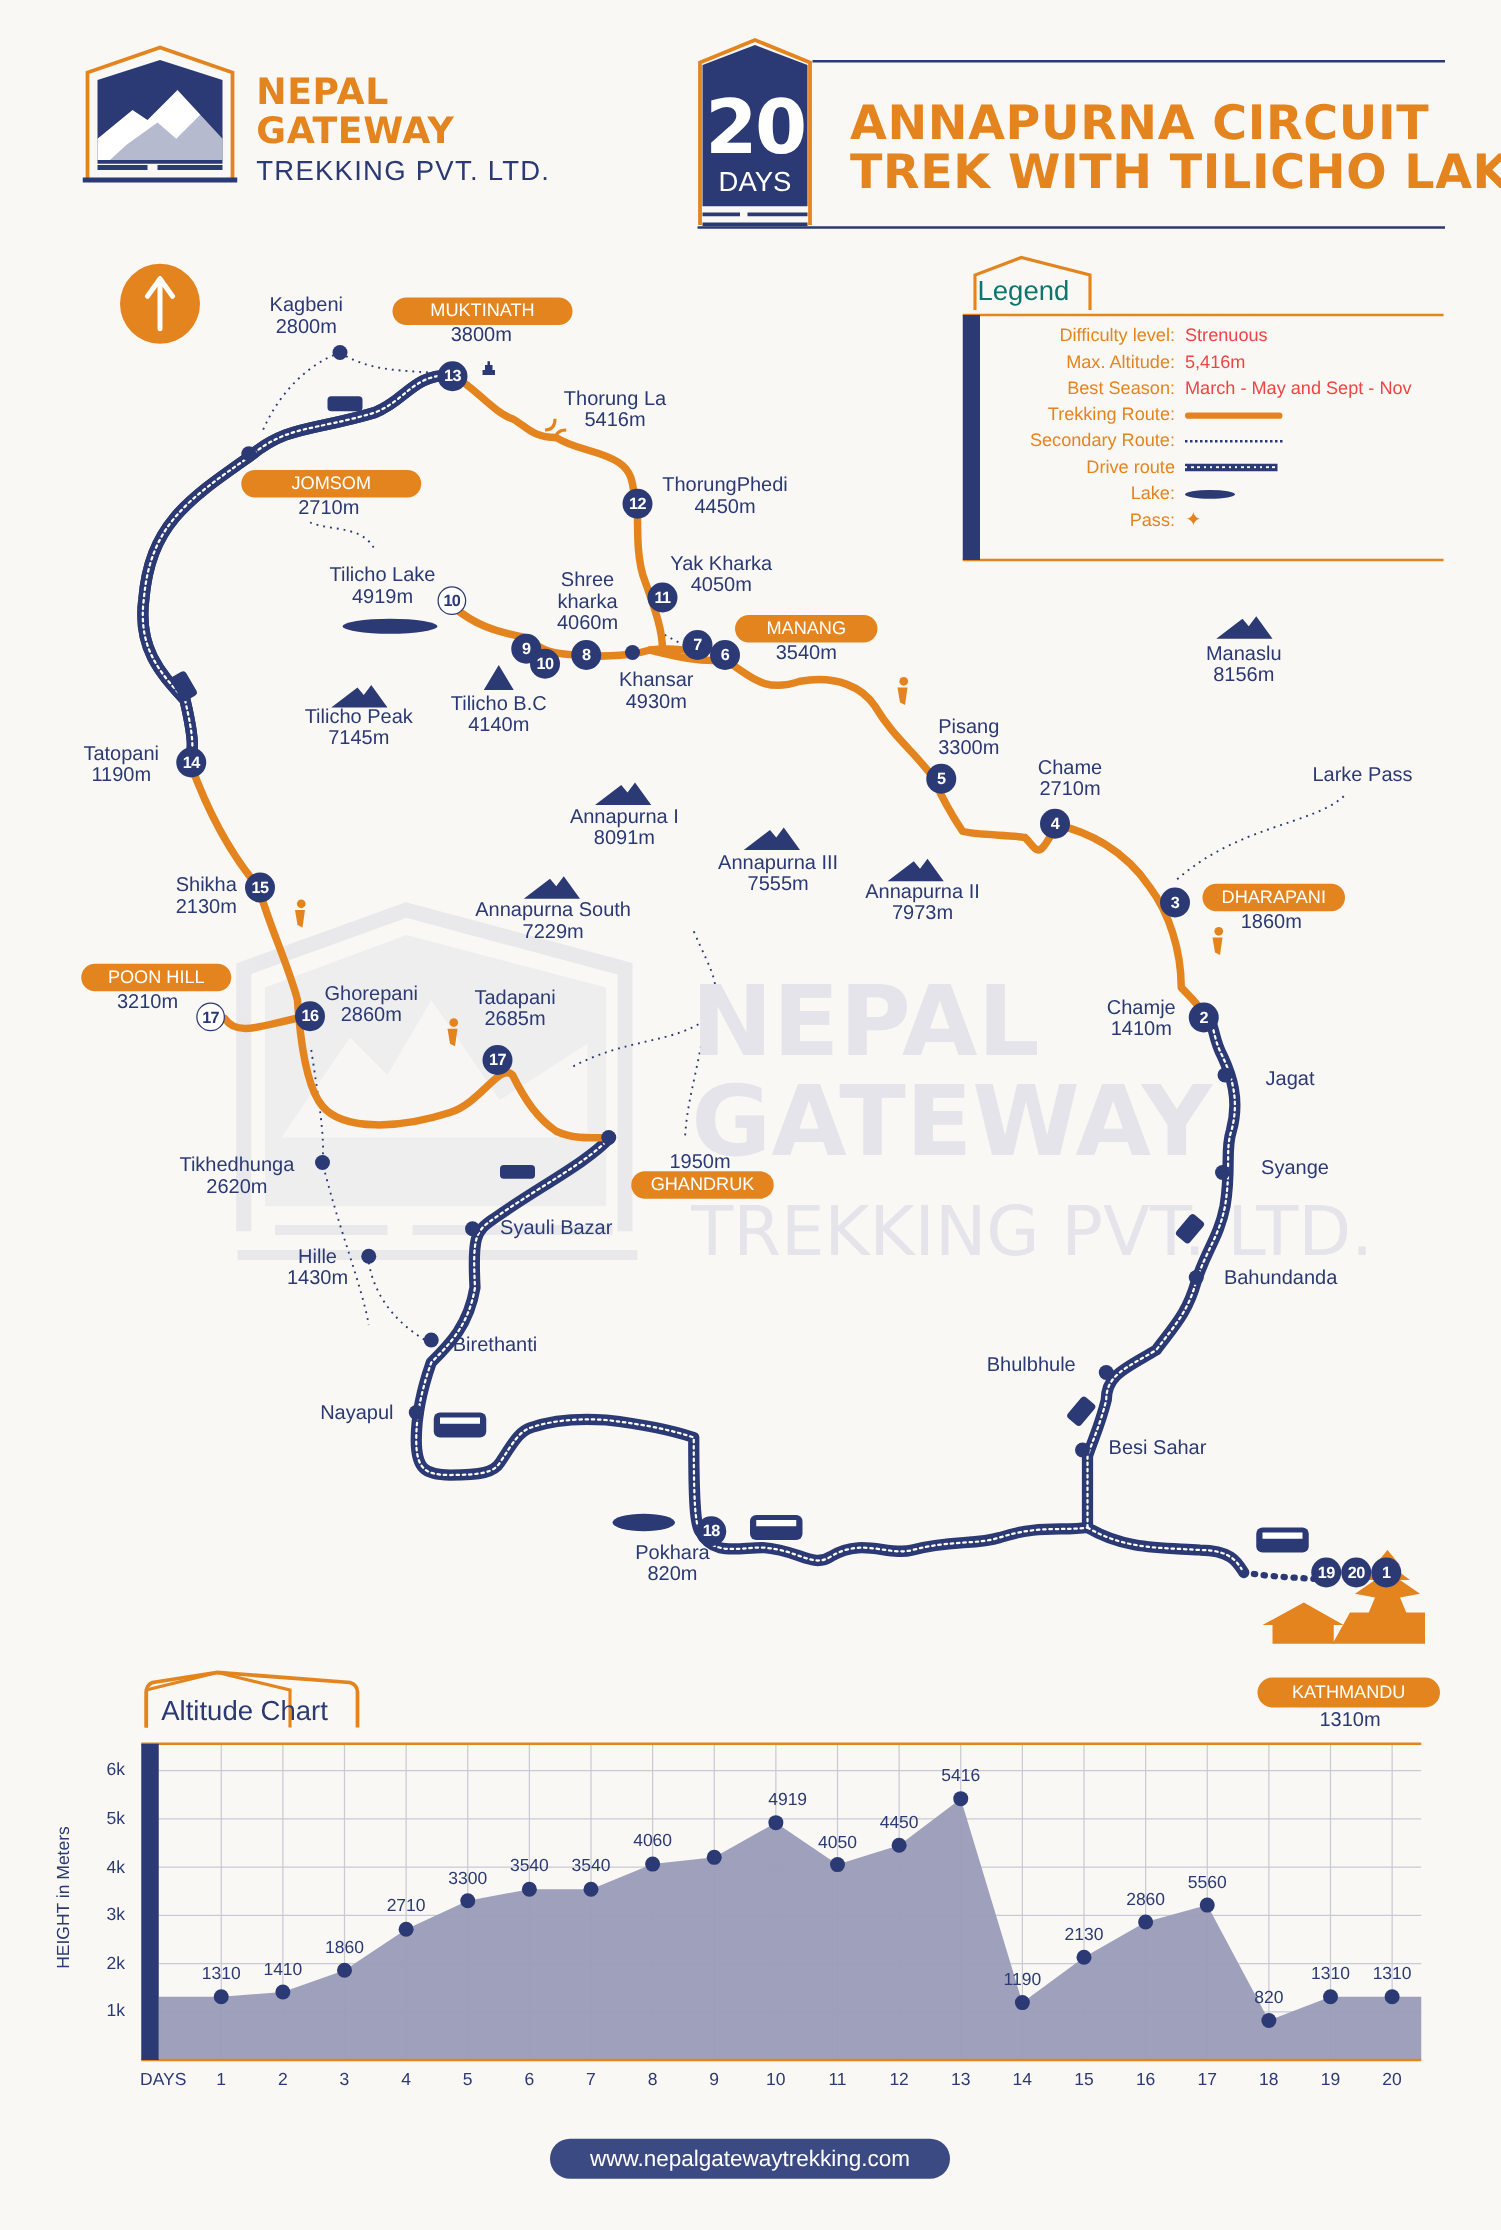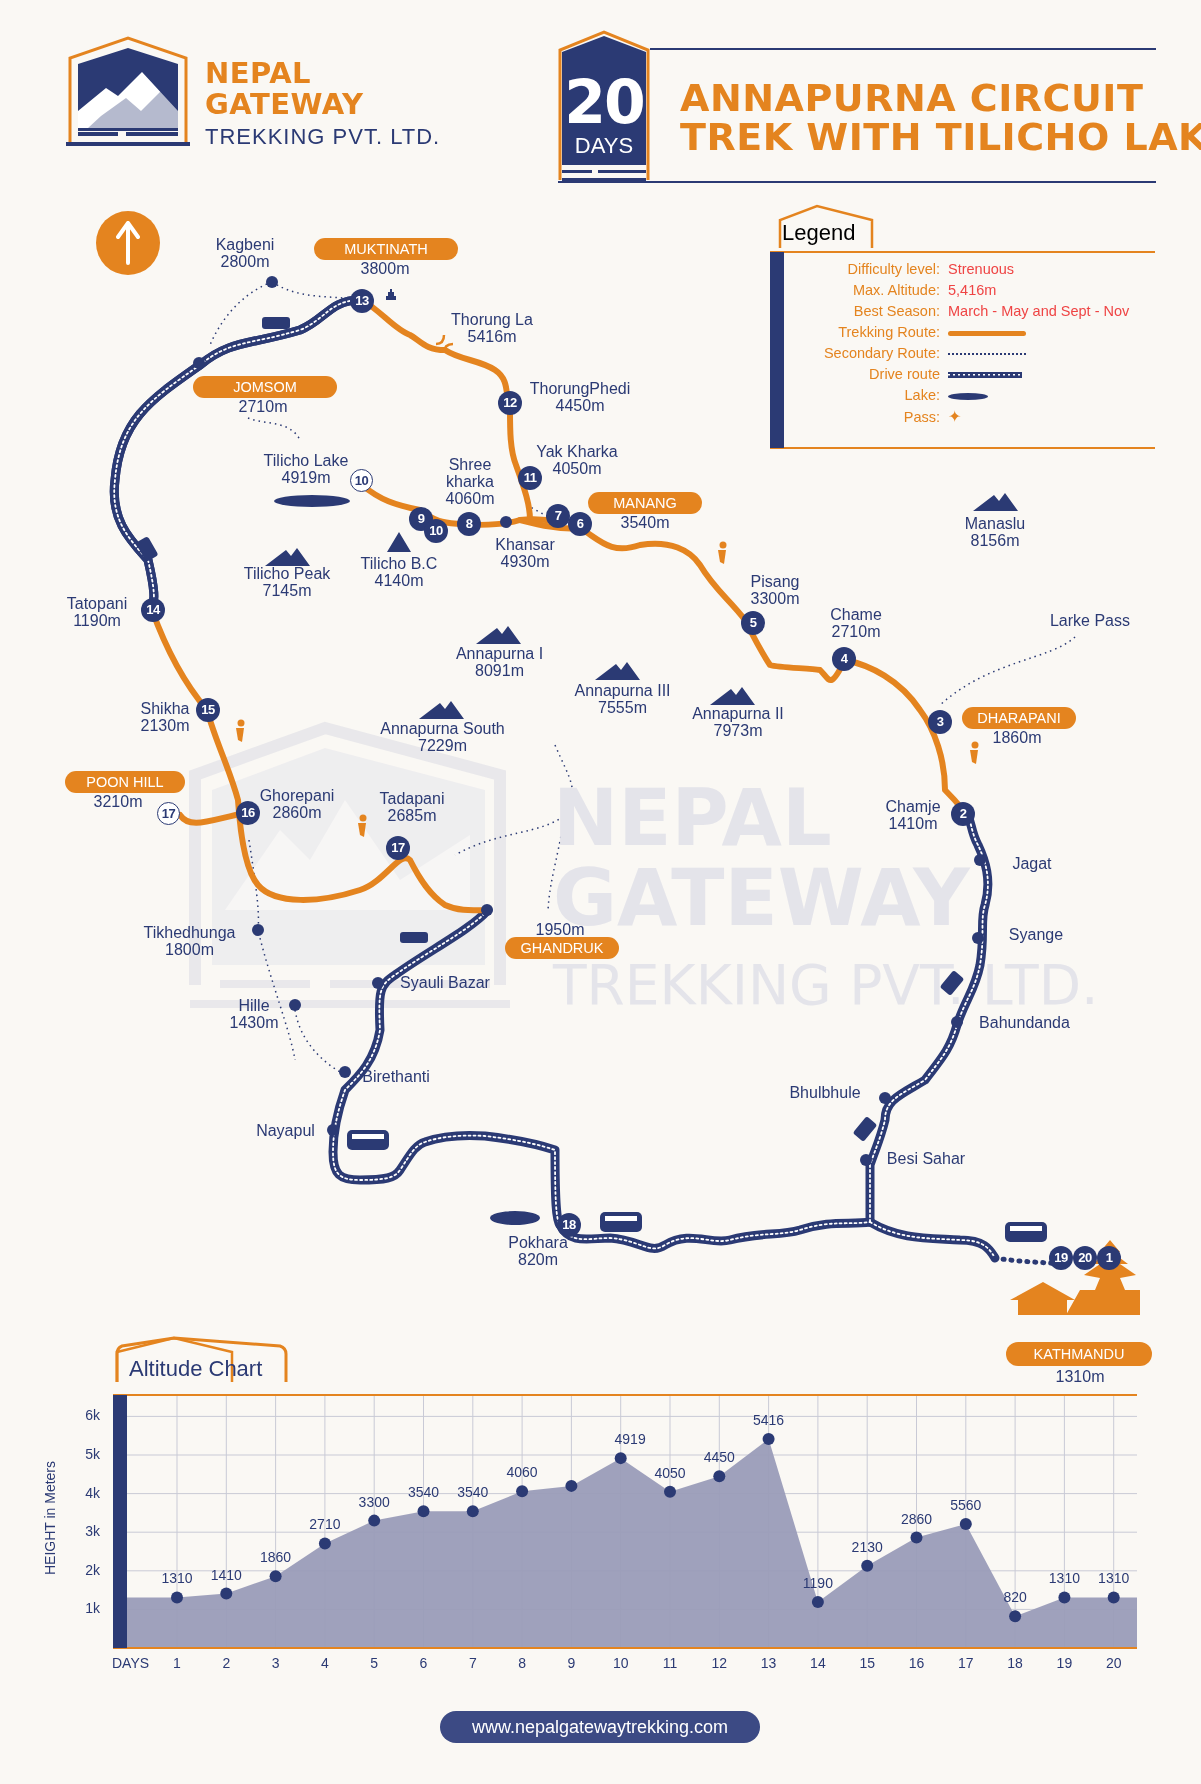--- a/index.html
+++ b/index.html
@@ -7,21 +7,21 @@
     width:1201px; height:1784px; position:relative; overflow:hidden;
     background:#faf8f4; font-family:"Liberation Sans", sans-serif; color:#2b3a74;
   }
   .abs { position:absolute; }
   svg { position:absolute; left:0; top:0; }
   .brand-nepal { font-family:"DejaVu Sans", sans-serif; font-weight:bold; color:#e4841f; font-size:29px; line-height:30px; letter-spacing:0.5px; }
   .brand-sub { font-size:22px; color:#2b3a74; letter-spacing:1px; }
   .title-line { font-family:"DejaVu Sans", sans-serif; font-weight:bold; color:#e4841f; font-size:38px; line-height:40px; letter-spacing:0.5px; white-space:nowrap; }
   .days-num { color:#fff; font-weight:bold; font-size:60px; line-height:60px; font-family:"DejaVu Sans", sans-serif; text-align:center; letter-spacing:-2px; }
   .days-lbl { color:#fff; font-size:22px; text-align:center; }
-  .legend-title { font-size:22px; color:#000000; }
+  .legend-title { font-size:22px; color:#0f766e; }
   .leg-row { font-size:14.5px; line-height:21px; white-space:nowrap; }
   .leg-key { color:#e4841f; text-align:right; width:170px; display:inline-block; }
   .leg-val { color:#ef4444; margin-left:8px; }
   .place { font-size:16px; line-height:17px; color:#2b3a74; text-align:center; white-space:nowrap; }
   .pill {
     background:#e4841f; color:#fff; border-radius:13px; font-size:14.5px;
     height:22px; line-height:22px; text-align:center; white-space:nowrap;
   }
   .alt { font-size:16px; color:#2b3a74; text-align:center; white-space:nowrap; }
   .node {
@@ -367,21 +367,21 @@
 <div class="abs place" style="left:1002px;top:855px;width:60px;">
     <div>Jagat</div>
   </div>
 
 <div class="abs place" style="left:1000px;top:926px;width:72px;">
     <div>Syange</div>
   </div>
 
 <div class="abs place" style="left:132px;top:924px;width:115px;">
     <div>Tikhedhunga</div>
-    <div>1800m</div>
+    <div>2620m</div>
   </div>
 
 <div class="abs place" style="left:395px;top:974px;width:100px;">
     <div>Syauli Bazar</div>
   </div>
 
 <div class="abs place" style="left:220px;top:997px;width:68px;">
     <div>Hille</div>
     <div>1430m</div>
   </div>

